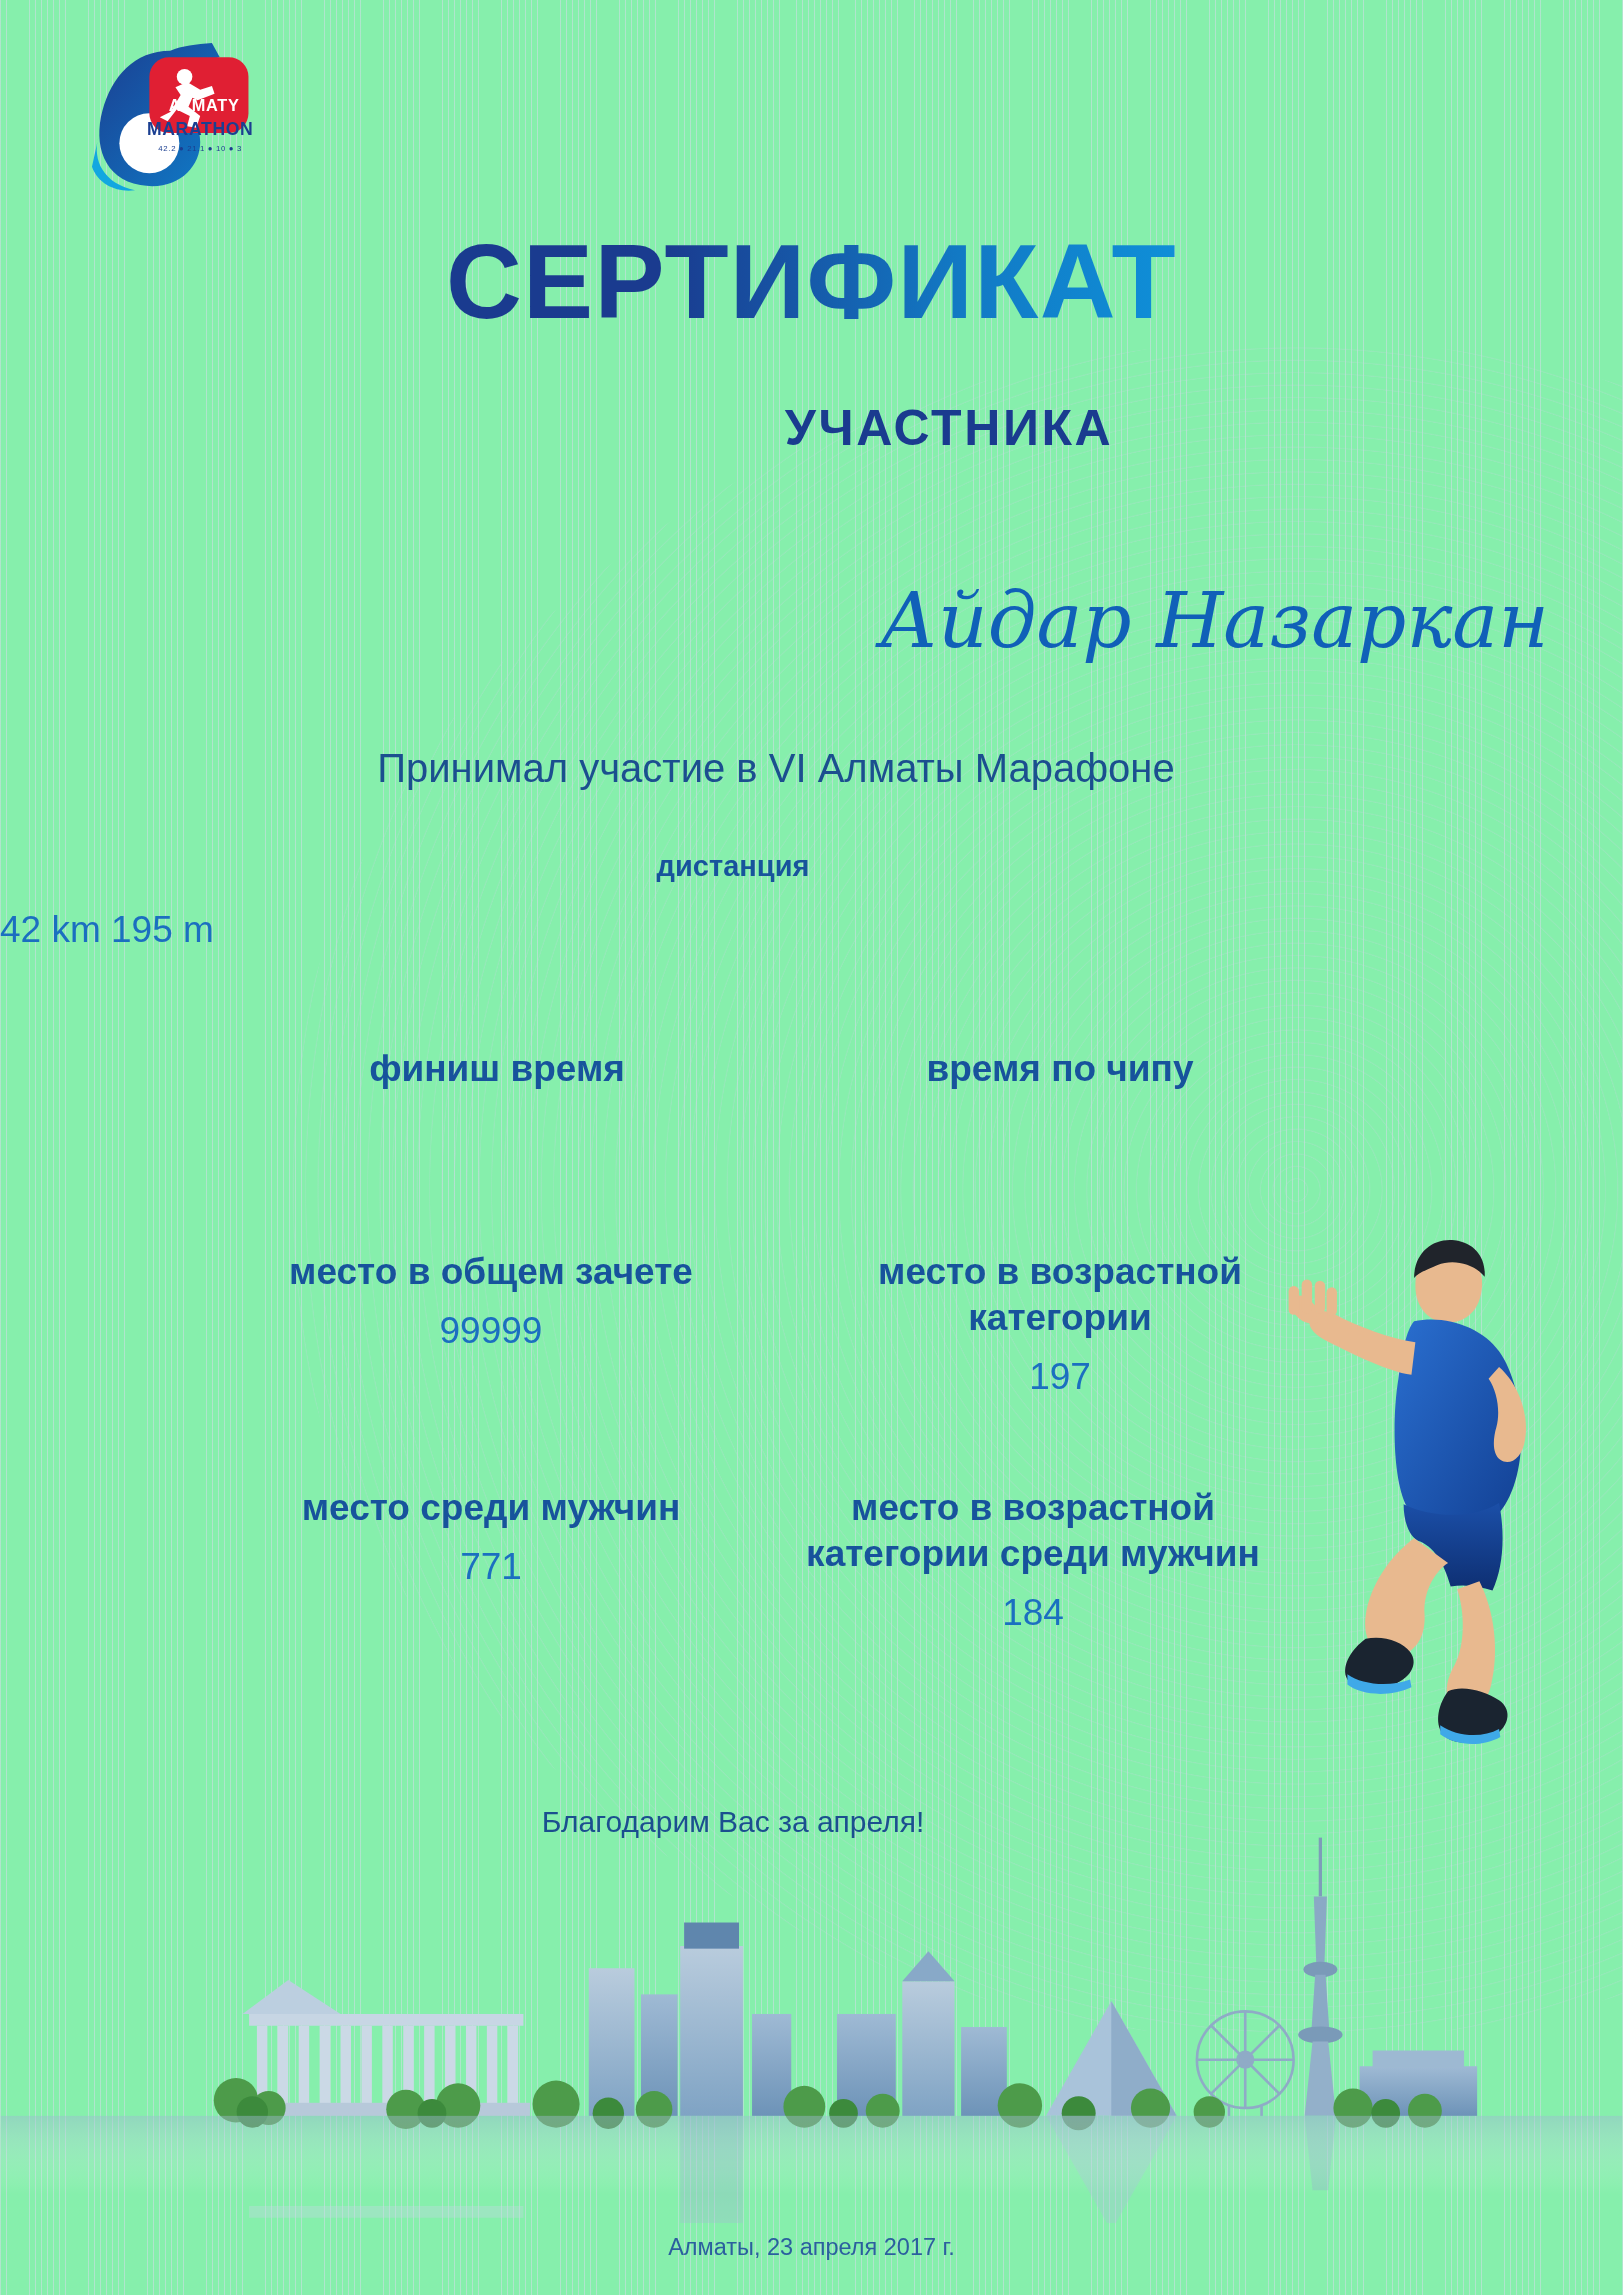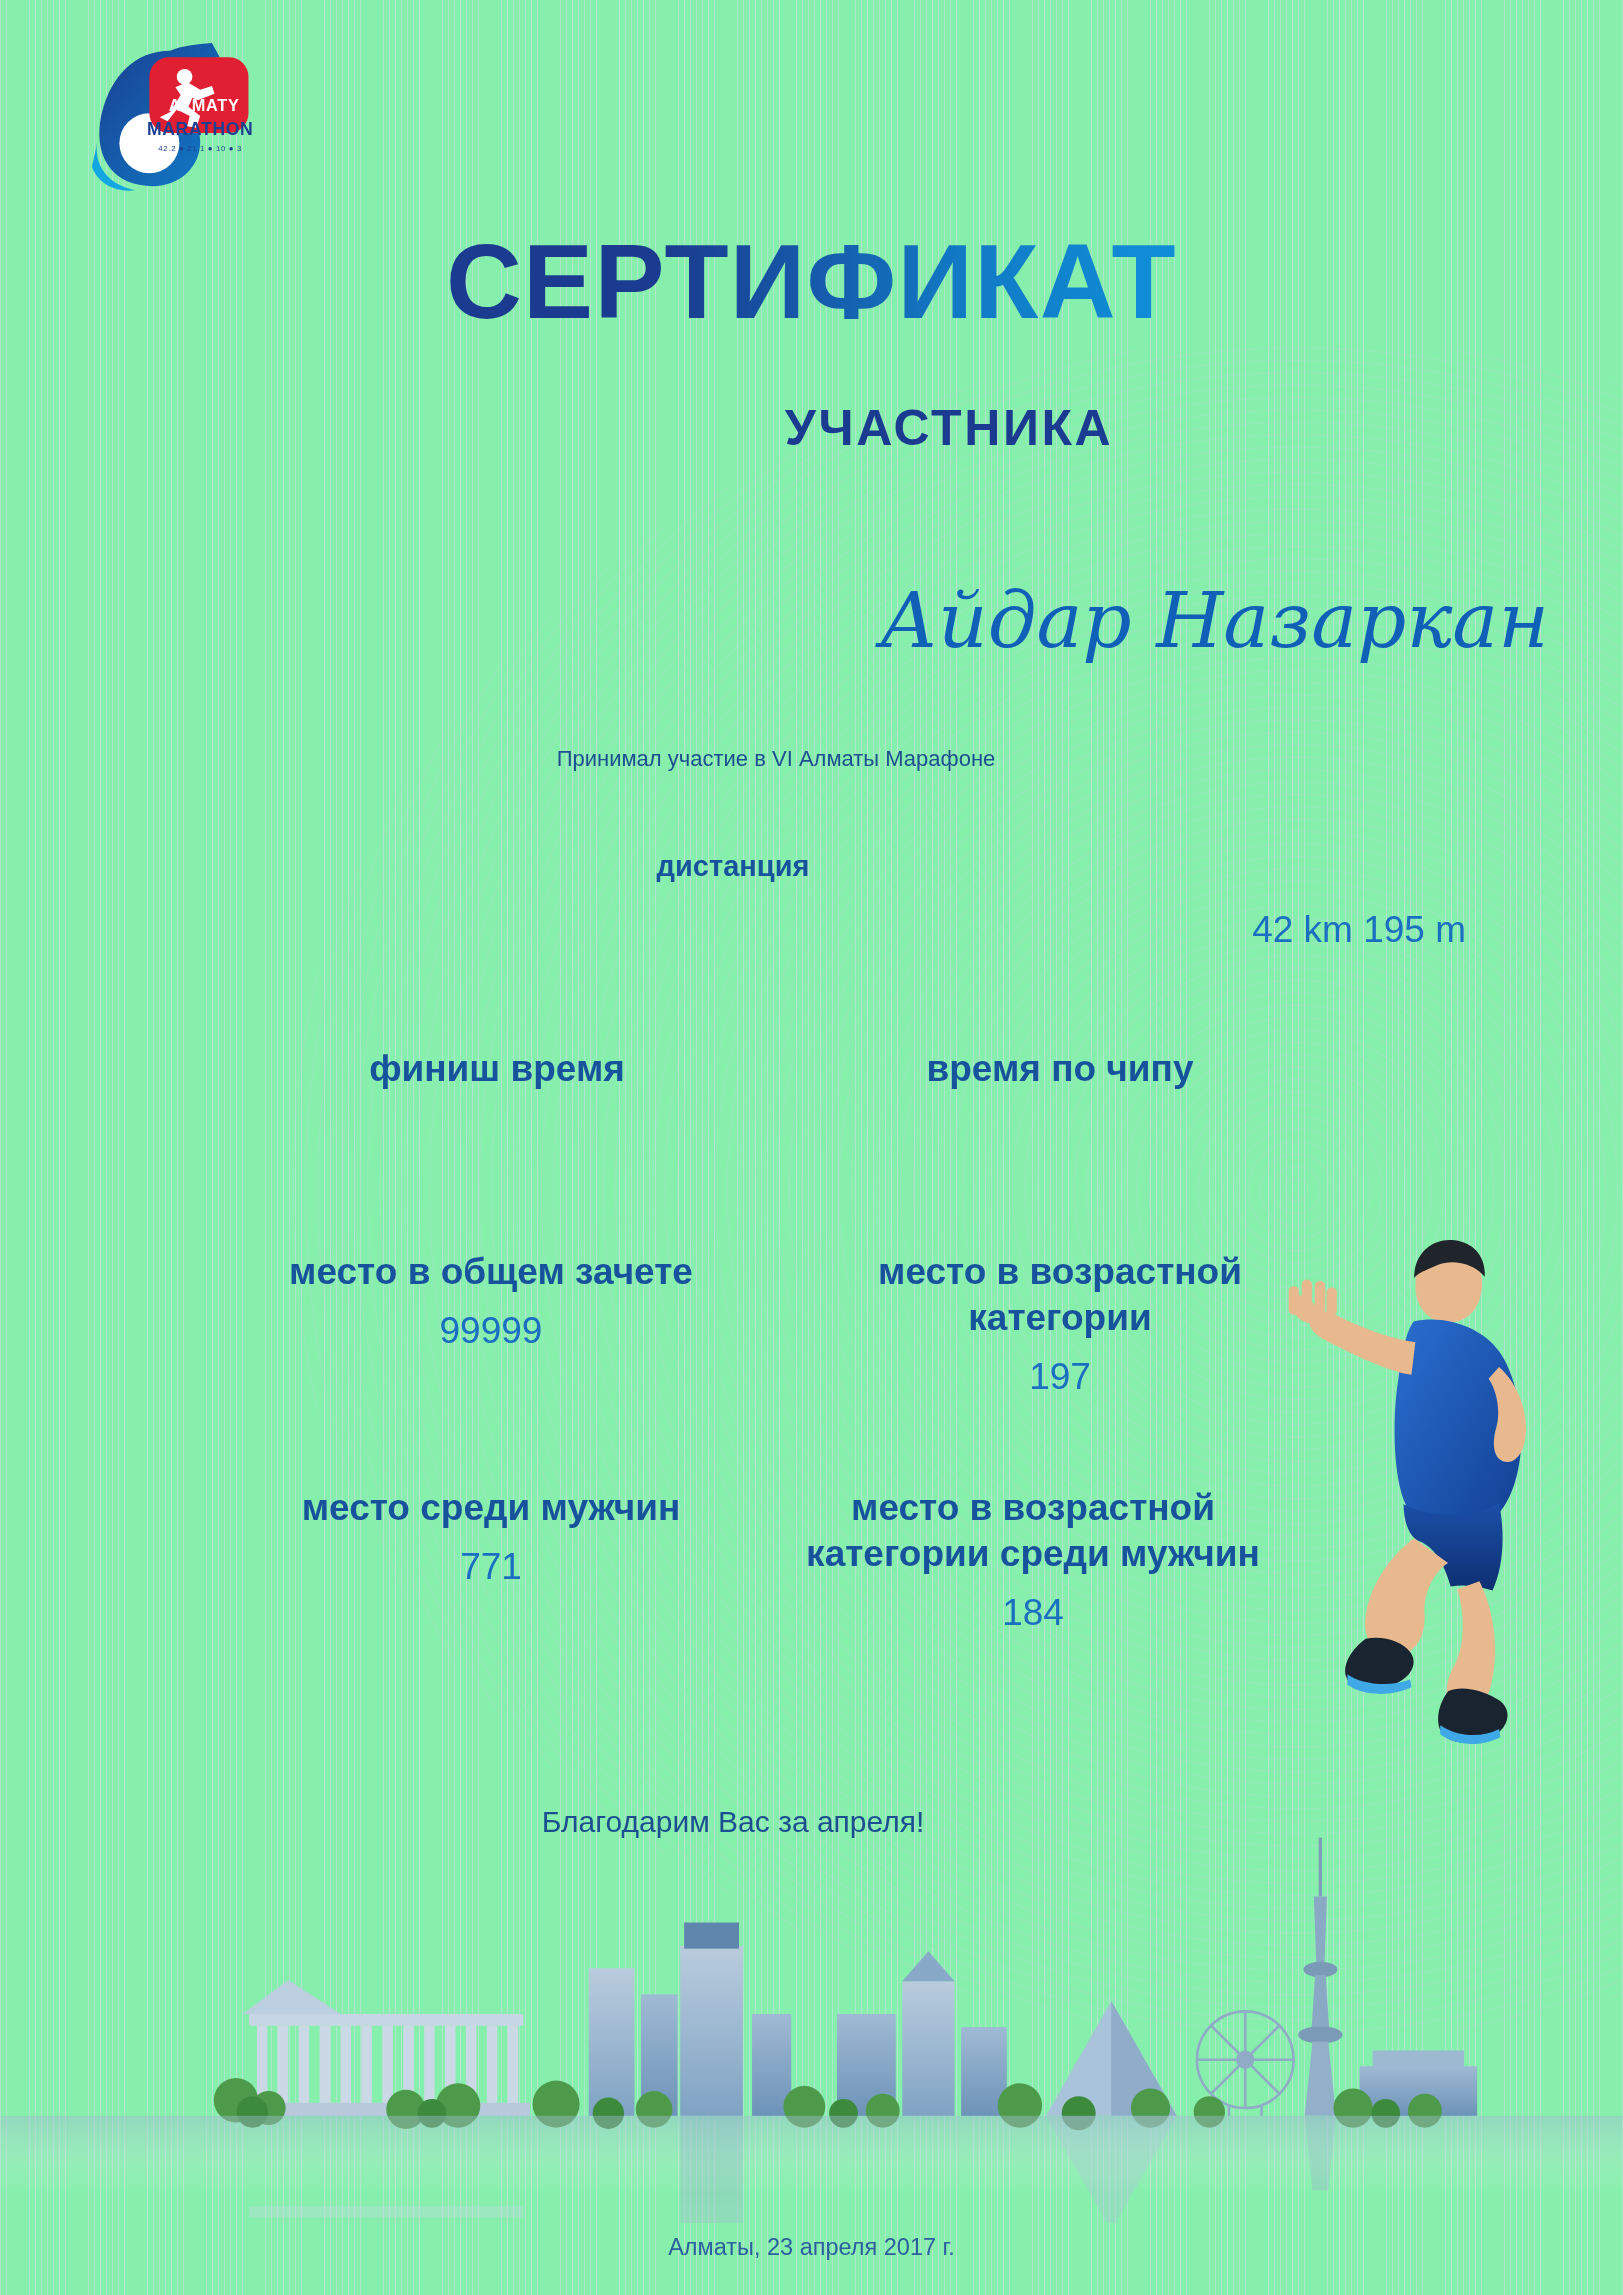--- a/index.html
+++ b/index.html
@@ -100,42 +100,42 @@
     color: #1060b8;
     padding-right: 74px;
     box-sizing: border-box;
   }
 
   .participation {
     position: absolute;
     left: 0; right: 0;
     top: 746px;
     text-align: center;
-    font-size: 22px;
+    font-size: 40px;
     color: #1b4f8f;
     padding-right: 71px;
     box-sizing: border-box;
   }
 
   .dist-label {
     position: absolute;
     left: 0; right: 0;
     top: 850px;
     text-align: center;
     font-size: 29px;
     font-weight: bold;
     color: #17539c;
     padding-right: 157px;
     box-sizing: border-box;
   }
   .dist-value {
     position: absolute;
     left: 0; right: 0;
     top: 909px;
-    text-align: right;
+    text-align: left;
     font-size: 37px;
     color: #1b6fc0;
     padding-right: 157px;
     box-sizing: border-box;
   }
 
   
   .stat {
     position: absolute;
     text-align: center;

